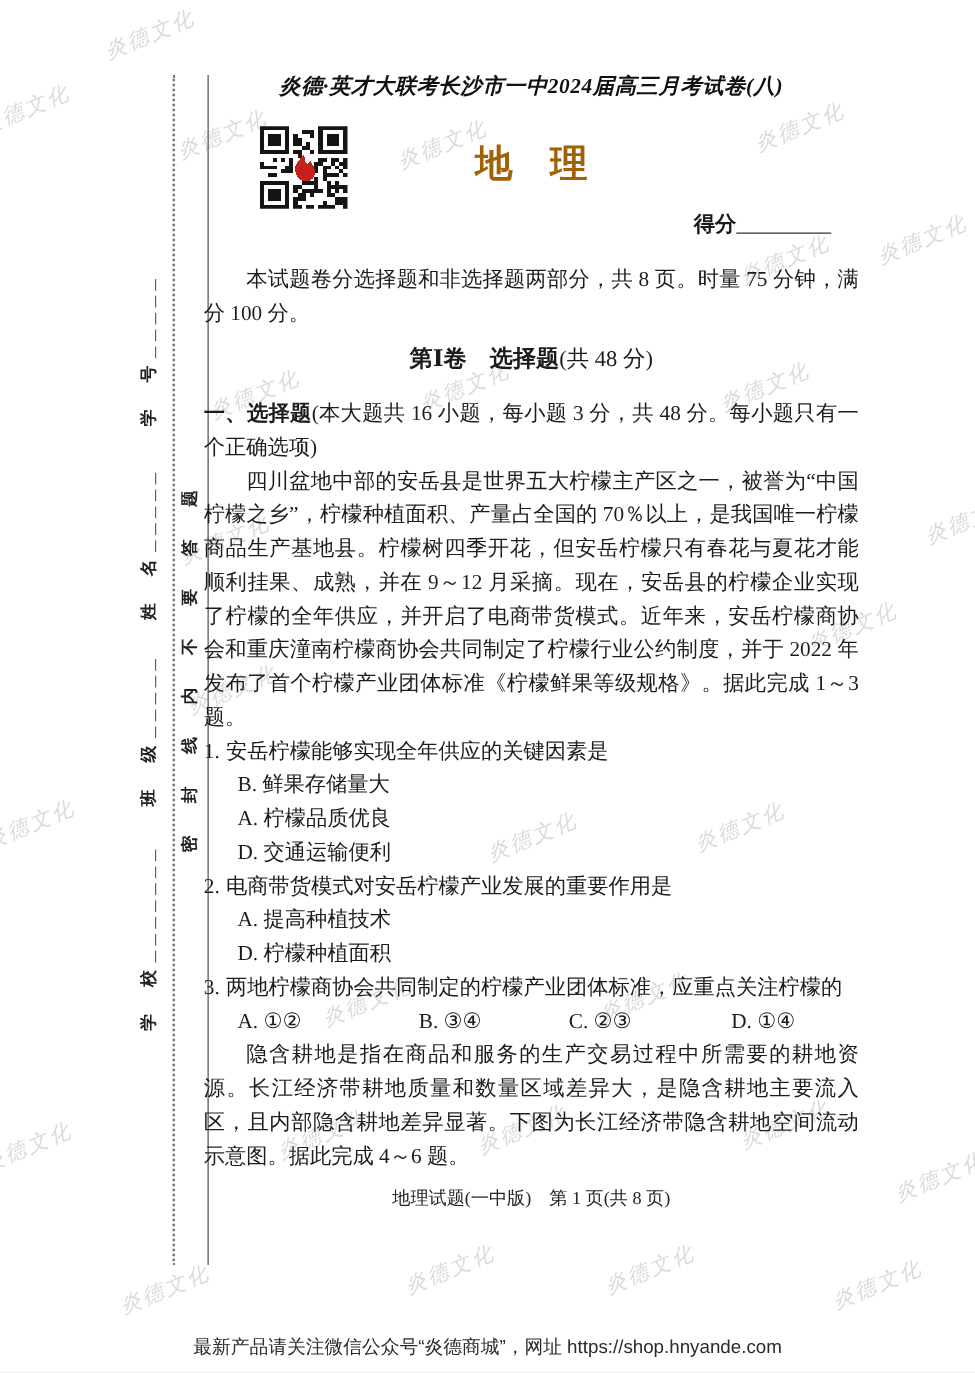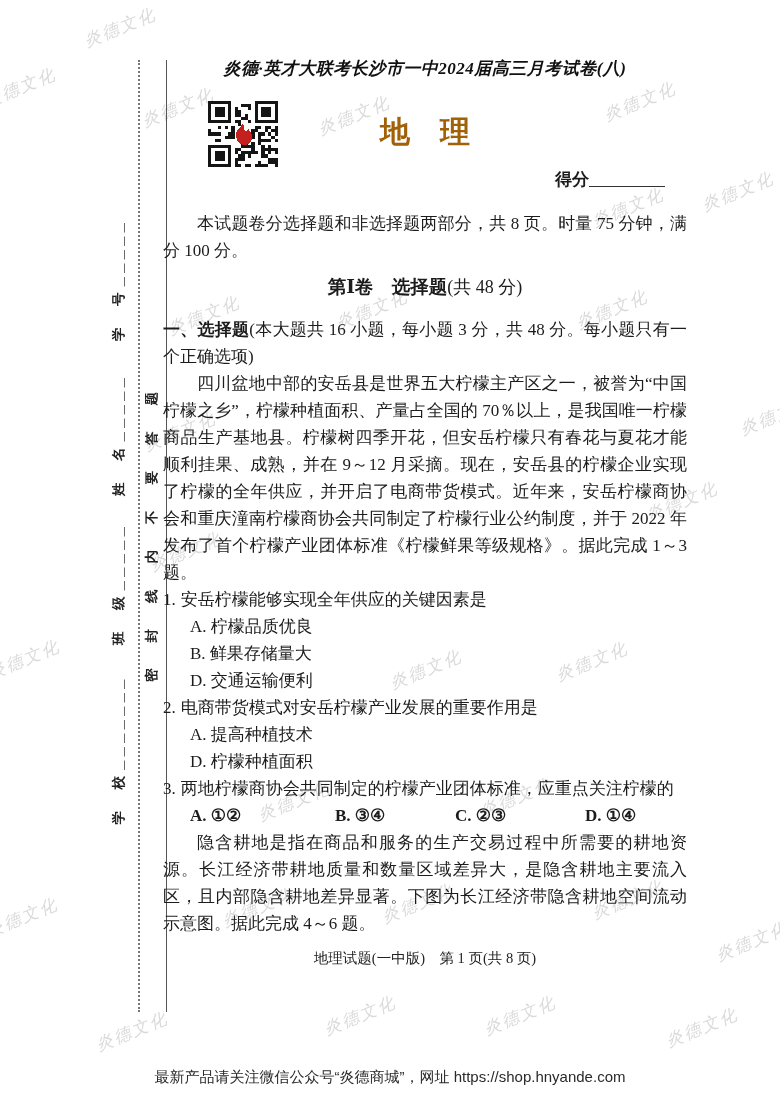--- a/index.html
+++ b/index.html
@@ -52,21 +52,21 @@
   .section-head{margin:8px 0 0 0;text-align:center;font-size:18px;line-height:30px;}
   .section-head .big{font-weight:700;font-size:18.5px;}
   .part-head{margin:14px 0 0 0;}
   .part-head .bold{font-weight:700;}
   .passage{margin:0;text-indent:2em;}
   .q-line{white-space:nowrap;}
   .q-num{margin-right:5px;}
   .option{padding-left:27px;}
   .sub-row,.opt-row{padding-left:27px;white-space:nowrap;}
   .sub-row span{display:inline-block;width:125px;}
-  .opt-row span{display:inline-block;font-weight:bold;}
+  .opt-row span{display:inline-block;}
   .opt-row .w1{width:145px;} .opt-row .w2{width:120px;} .opt-row .w3{width:130px;}
   .page-footer{margin:12px 0 0 0;text-align:center;font-size:14.5px;line-height:18px;color:#222;}
   .promo{
     position:absolute;left:0;top:1068px;width:780px;text-align:center;
     font-family:"Liberation Sans","DejaVu Sans",sans-serif;
     font-size:15px;color:#2a2a2a;
   }
 </style>
 </head>
 <body>
@@ -263,22 +263,22 @@
     <div class="part-head body-text">
       <span class="bold">一、选择题</span><span>(本大题共 16 小题，每小题 3 分，共 48 分。每小题只有一个正确选项)</span>
     </div>
 
     <p class="passage body-text">四川盆地中部的安岳县是世界五大柠檬主产区之一，被誉为“中国柠檬之乡”，柠檬种植面积、产量占全国的 70％以上，是我国唯一柠檬商品生产基地县。柠檬树四季开花，但安岳柠檬只有春花与夏花才能顺利挂果、成熟，并在 9～12 月采摘。现在，安岳县的柠檬企业实现了柠檬的全年供应，并开启了电商带货模式。近年来，安岳柠檬商协会和重庆潼南柠檬商协会共同制定了柠檬行业公约制度，并于 2022 年发布了首个柠檬产业团体标准《柠檬鲜果等级规格》。据此完成 1～3 题。</p>
 
     <div class="question body-text">
       <div class="q-line">
         <span class="q-num">1.</span><span>安岳柠檬能够实现全年供应的关键因素是</span>
       </div>
+      <div class="option">B. 鲜果存储量大</div>
       <div class="option">A. 柠檬品质优良</div>
-      <div class="option">B. 鲜果存储量大</div>
       <div class="option">D. 交通运输便利</div>
     </div>
 
     <div class="question body-text">
       <div class="q-line">
         <span class="q-num">2.</span><span>电商带货模式对安岳柠檬产业发展的重要作用是</span>
       </div>
       <div class="option">A. 提高种植技术</div>
       <div class="option">D. 柠檬种植面积</div>
     </div>

